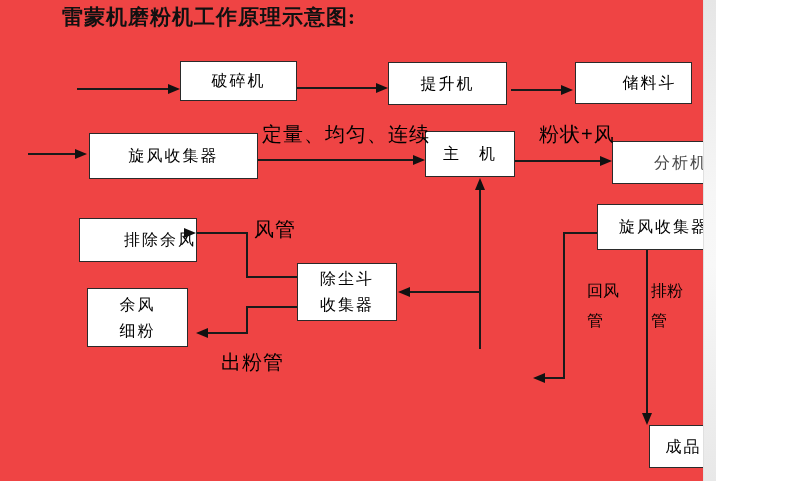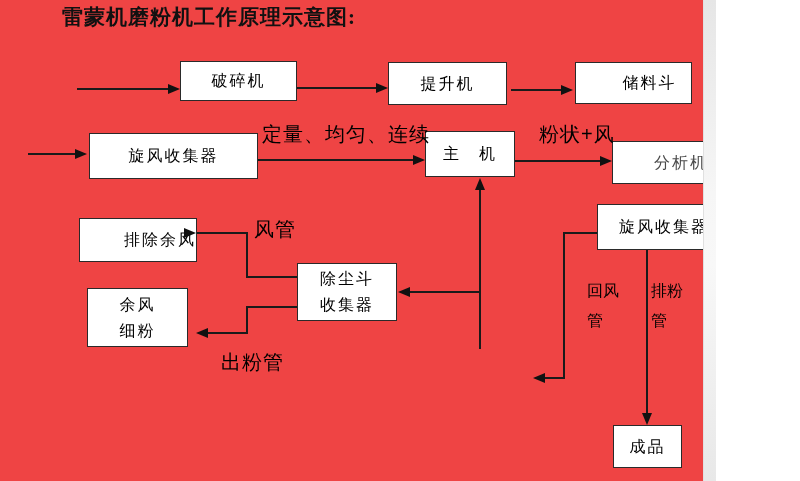--- a/index.html
+++ b/index.html
@@ -82,21 +82,21 @@
       <span>排除余风</span>
     </div>
   <div class="box" style="left:87px;top:288px;width:101px;height:59px;">
     <span>余风</span>
     <span>细粉</span>
   </div>
   <div class="box" style="left:297px;top:263px;width:100px;height:58px;">
     <span>除尘斗</span>
     <span>收集器</span>
   </div>
-  <div class="box" style="left:613px;top:425px;width:69px;height:43px;">
+  <div class="box" style="left:649px;top:425px;width:69px;height:43px;">
       <span>成品</span>
     </div>
 
   <div class="lbl" style="left:262px;top:121px;">定量、均匀、连续</div>
   <div class="lbl" style="left:539px;top:121px;">粉状+风</div>
   <div class="lbl" style="left:254px;top:216px;">风管</div>
   <div class="lbl" style="left:221px;top:349px;">出粉管</div>
   <div class="vlbl" style="left:567px;top:276px;margin-left:20px;"><span style="display:block">回风</span><span style="display:block">管</span></div>
   <div class="vlbl" style="left:651px;top:276px;"><span style="display:block">排粉</span><span style="display:block">管</span></div>
 

